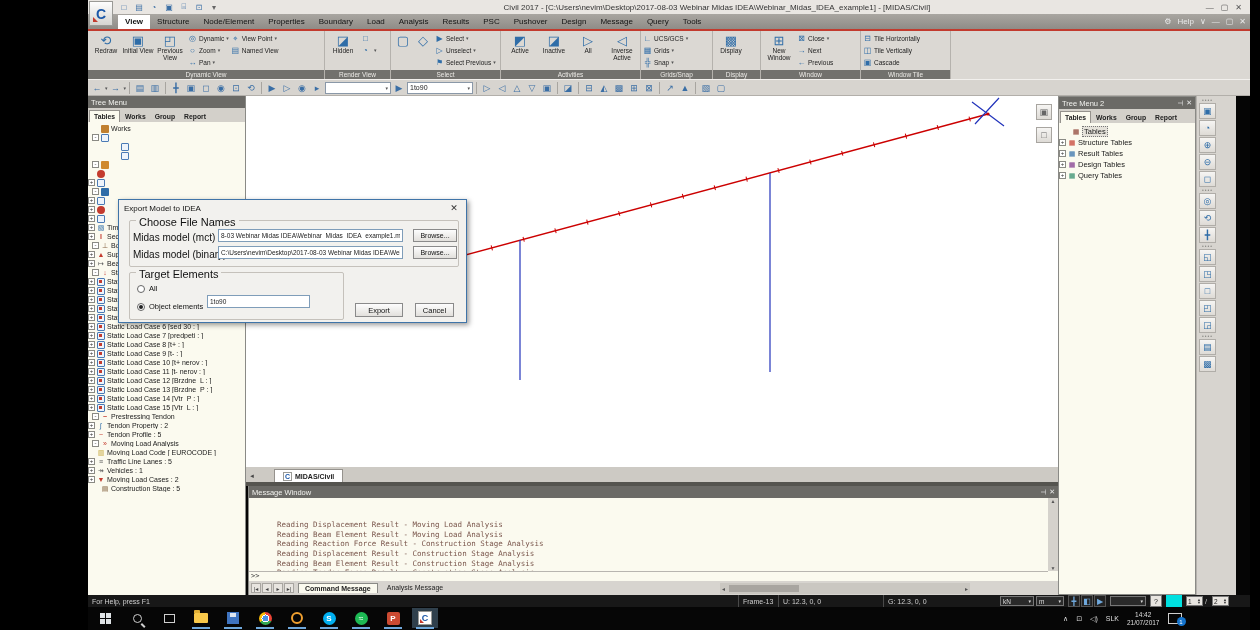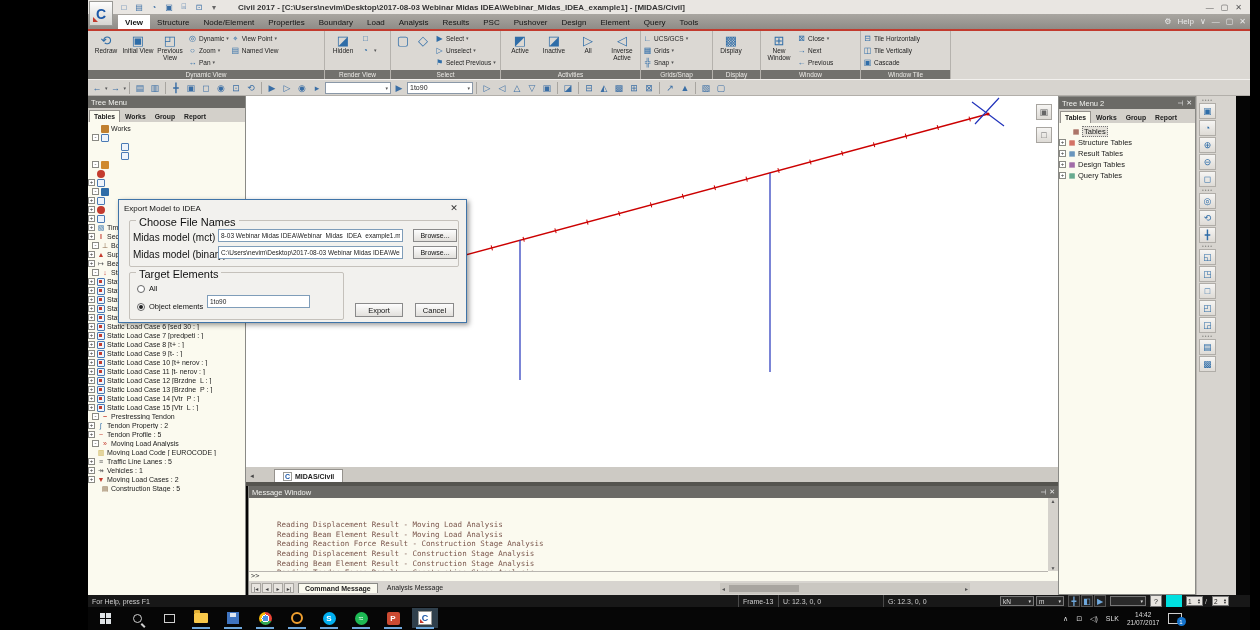--- a/index.html
+++ b/index.html
@@ -10,26 +10,26 @@
   
   .titlebar{position:absolute;left:0;top:0;width:100%;height:14px;background:#e9e6e2;
     display:flex;align-items:center;font-size:8px;color:#222;}
   .app-logo{position:absolute;left:1px;top:1px;width:24px;height:25px;z-index:60;
     background:linear-gradient(#fefefe,#d5d4d0);border:1px solid #9a9a96;
     display:flex;align-items:center;justify-content:center;font-weight:bold;font-size:14px;color:#1a57a8;}
   .app-logo::after{content:"";position:absolute;left:3px;bottom:3px;width:0;height:0;
     border-left:5px solid #c43b2e;border-top:5px solid transparent;}
   .qat{position:absolute;left:30px;top:1px;display:flex;gap:3px;align-items:center;}
   .qbtn{width:12px;height:12px;font-size:8px;color:#3a6ea5;display:flex;align-items:center;justify-content:center;}
-  .title-text{flex:1;text-align:left;padding-left:150px;white-space:nowrap;overflow:hidden;color:#333;font-weight:bold;}
+  .title-text{flex:1;text-align:center;padding-left:150px;white-space:nowrap;overflow:hidden;color:#333;}
   .winbtns{display:flex;gap:7px;margin:0 8px 0 10px;font-size:8px;color:#555;}
 
   
   .tabrow{position:absolute;top:14px;width:100%;height:15px;
-    background:linear-gradient(#a9a6a1,#8f8c87);display:flex;align-items:flex-end;padding-left:30px;}
+    background:linear-gradient(#a9a6a1,#8f8c87);display:flex;align-items:center;padding-left:30px;}
   .rtab{font-size:8px;color:#141414;padding:0 7px;height:14px;display:flex;align-items:center;white-space:nowrap;}
   .rtab.active{background:#fff;font-weight:bold;}
   .ribbon-right{position:absolute;right:4px;top:0;height:14px;display:flex;gap:6px;color:#e8e8e8;font-size:8px;align-items:center;}
   .redline{position:absolute;top:29px;width:100%;height:2px;background:#c23b2e;}
 
   
   .ribbon{position:absolute;top:31px;width:100%;height:48px;background:#dbd8d3;display:flex;}
   .rgroup{height:48px;border-right:1px solid #b5b2ad;display:flex;flex-direction:column;flex:none;}
   .rgroup-body{flex:1;display:flex;align-items:flex-start;padding:1px 2px;gap:2px;}
   .rgroup-label{height:9px;background:#72716d;color:#eceae6;font-size:6.5px;text-align:center;line-height:9px;
@@ -266,21 +266,21 @@
         <div class="rtab">Structure</div>
         <div class="rtab">Node/Element</div>
         <div class="rtab">Properties</div>
         <div class="rtab">Boundary</div>
         <div class="rtab">Load</div>
         <div class="rtab">Analysis</div>
         <div class="rtab">Results</div>
         <div class="rtab">PSC</div>
         <div class="rtab">Pushover</div>
         <div class="rtab">Design</div>
-        <div class="rtab">Element</div>
+        <div class="rtab">Message</div>
         <div class="rtab">Query</div>
         <div class="rtab">Tools</div>
     </div>
     <div class="ribbon-right">
       <span>⚙</span>
       <span>Help</span>
       <span>∨</span>
       <span>—</span>
       <span>▢</span>
       <span>✕</span>

